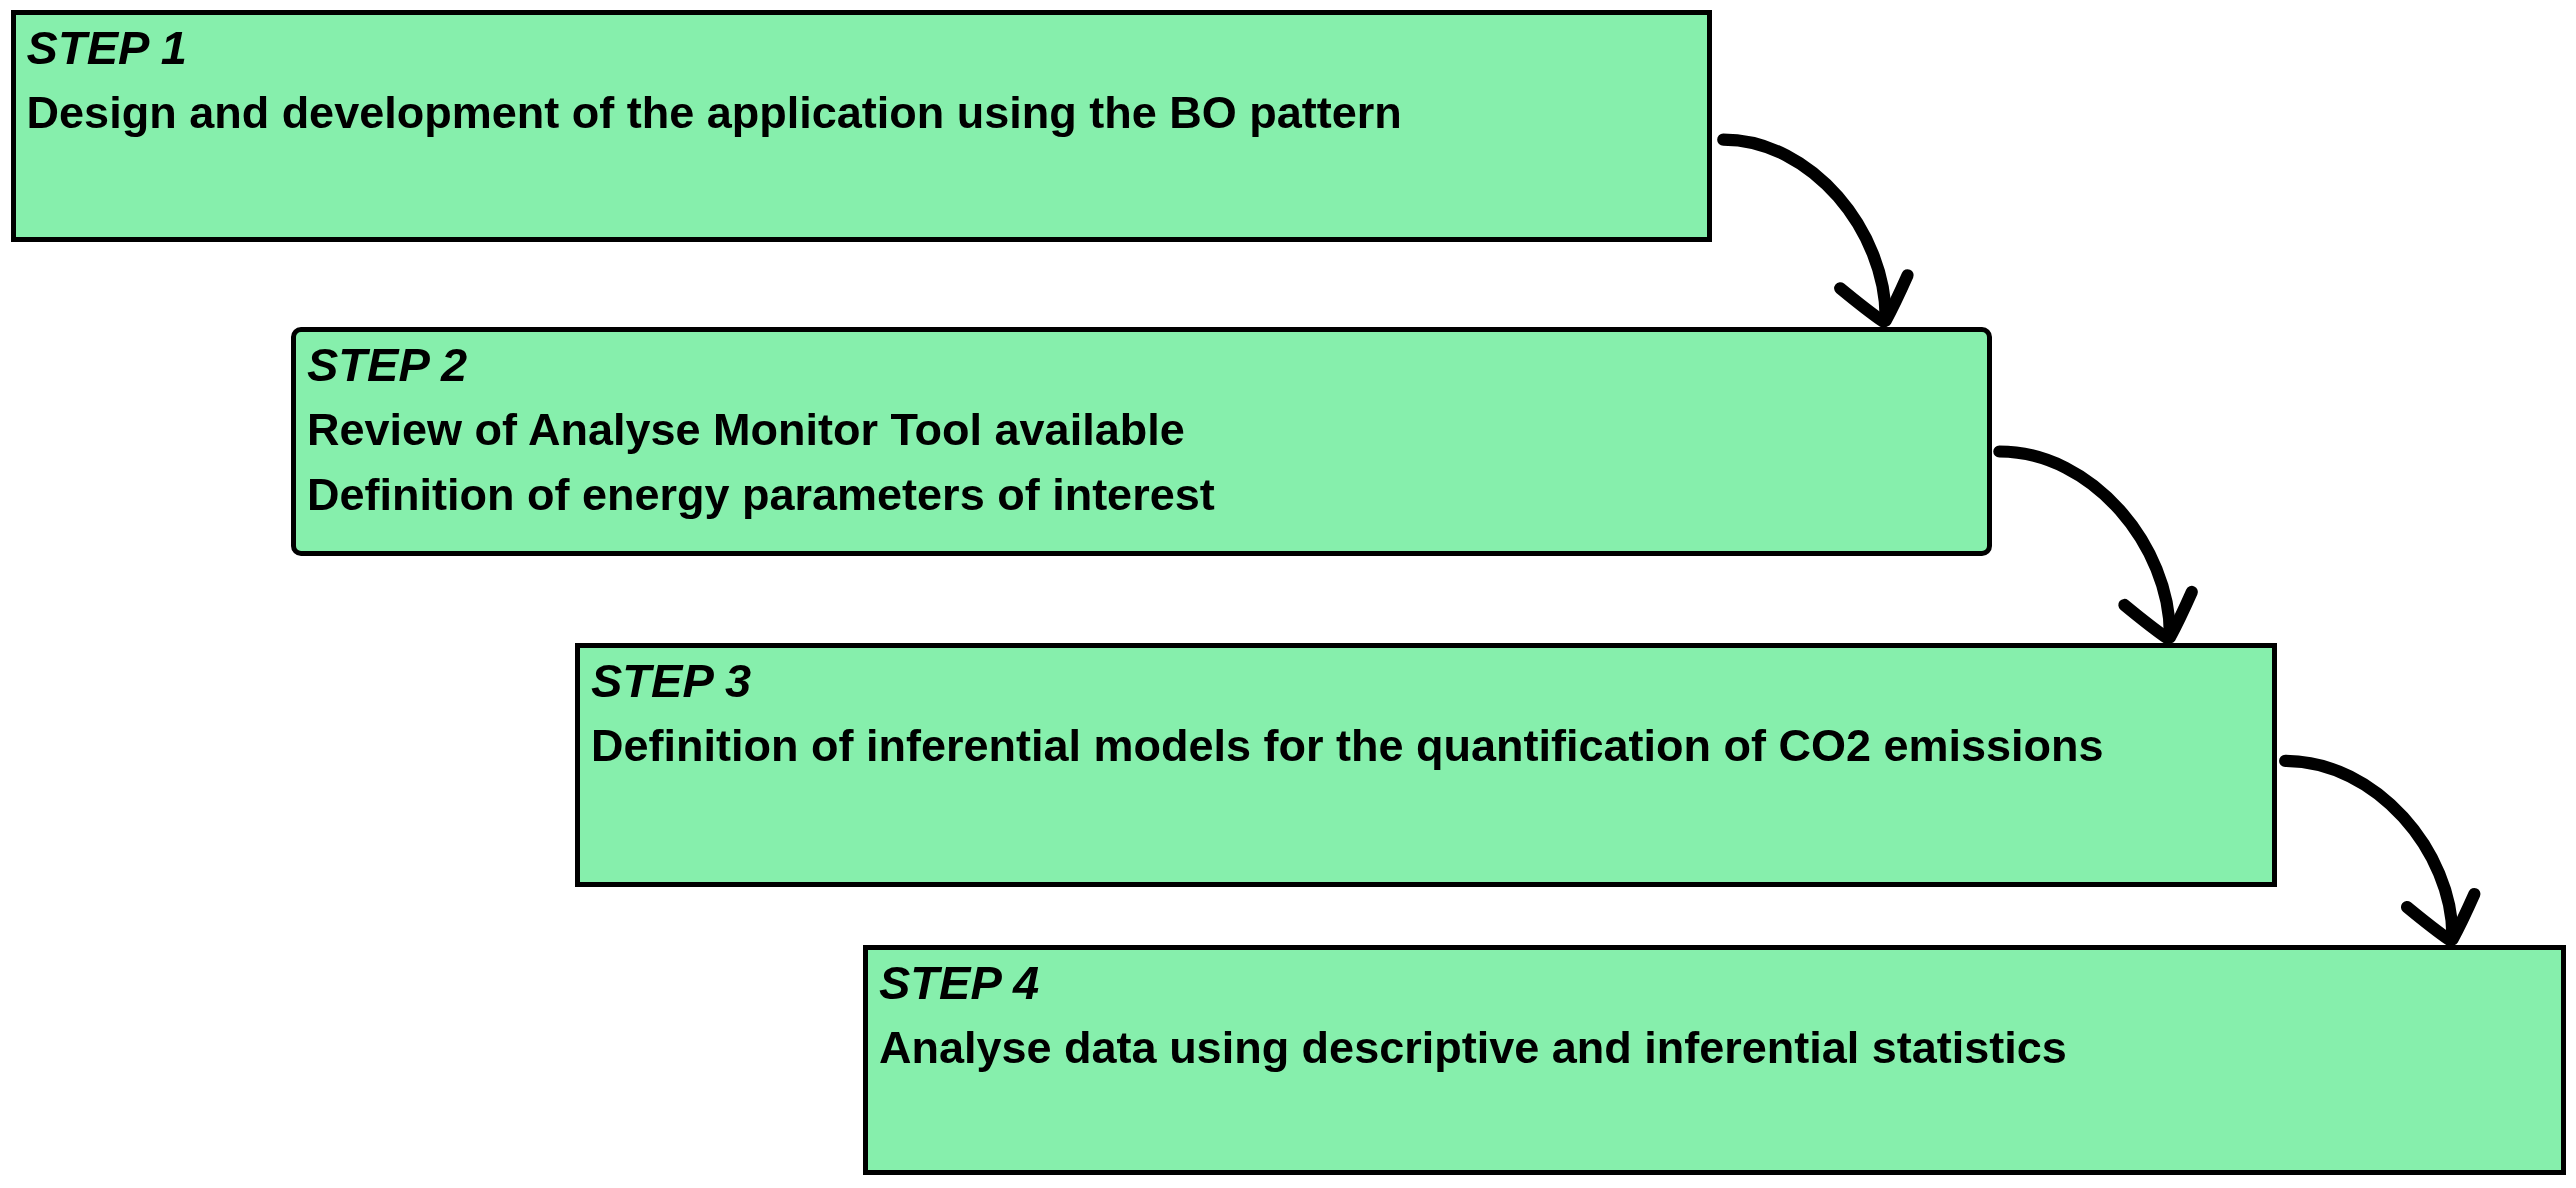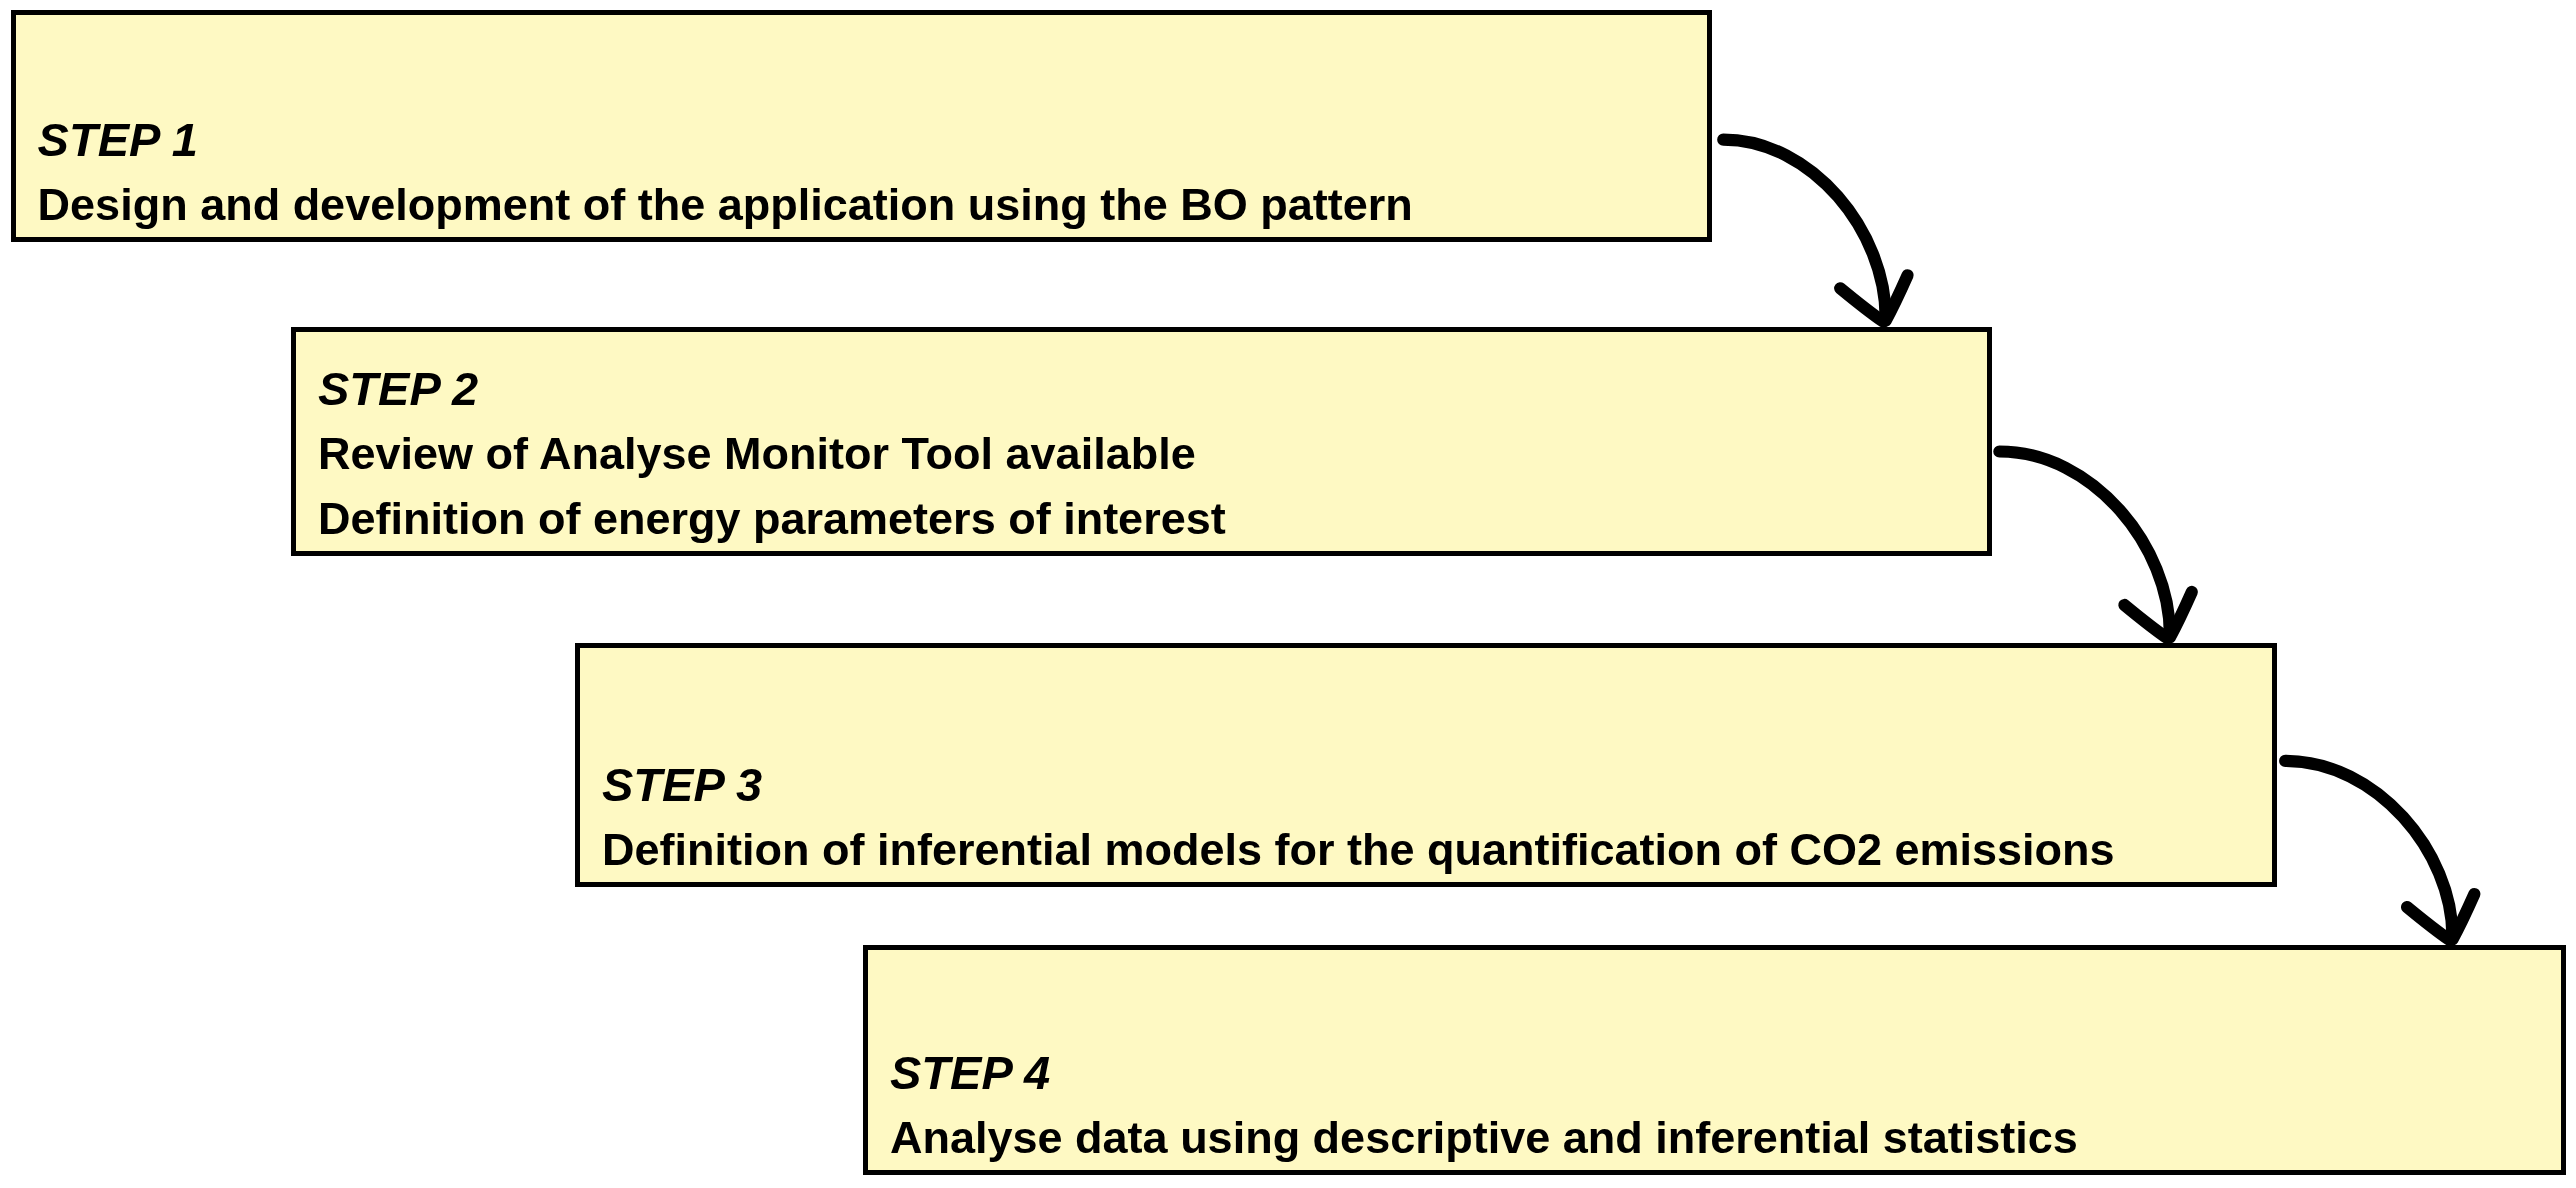--- a/index.html
+++ b/index.html
@@ -12,42 +12,42 @@
     width: 2576px;
     height: 1188px;
     background: #ffffff;
     overflow: hidden;
     font-family: "Liberation Sans", "DejaVu Sans", sans-serif;
     color: #000000;
   }
   .step-box {
     position: absolute;
     box-sizing: border-box;
-    background: #fef9c3;
+    background: #86efac;
     border: 5.7px solid #000000;
     display: flex;
     flex-direction: column;
-    justify-content: flex-end;
-    padding: 0 22px;
+    justify-content: flex-start;
+    padding: 0 11px;
   }
   .step-label {
     font-size: 47px;
     font-weight: bold;
     font-style: italic;
     line-height: 65px;
     white-space: nowrap;
   }
   .step-line {
     font-size: 45px;
     font-weight: bold;
     line-height: 65px;
     white-space: nowrap;
   }
   .box-1 { left: 10.6px;   top: 9.7px;   width: 1701px; height: 232px; }
-  .box-2 { left: 291px;  top: 327px;  width: 1701px; height: 229px; }
+  .box-2 { left: 291px;  top: 327px;  width: 1701px; height: 229px; border-radius: 10px; }
   .box-3 { left: 575px;  top: 643px;  width: 1702px; height: 244px; }
   .box-4 { left: 863px; top: 945px; width: 1703px; height: 230px; }
   .arrows-layer {
     position: absolute;
     left: 0;
     top: 0;
     width: 2576px;
     height: 1188px;
     pointer-events: none;
   }

